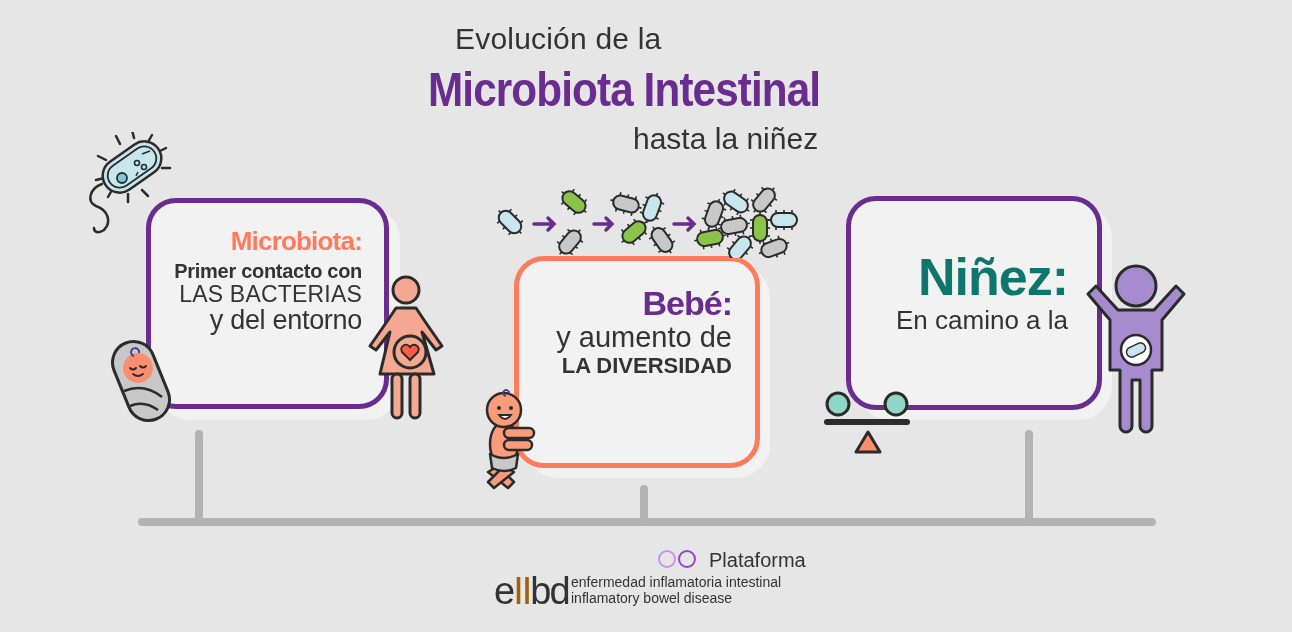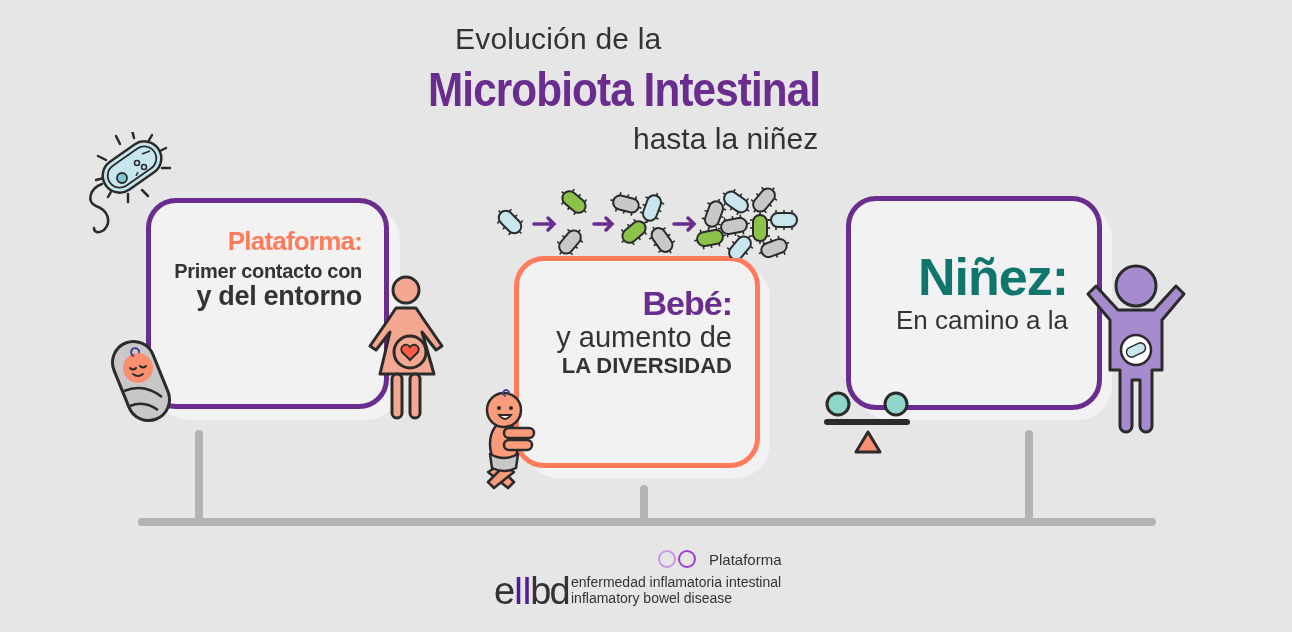--- a/index.html
+++ b/index.html
@@ -17,37 +17,37 @@
   .card { border-radius: 30px; background: #f2f2f2; box-sizing: border-box; }
   .card-1 { left: 146px; top: 198px; width: 243px; height: 211px; border: 5px solid #6a2c8f; }
   .card-2 { left: 514px; top: 256px; width: 246px; height: 212px; border: 5px solid #ff7b5c; }
   .card-3 { left: 846px; top: 196px; width: 256px; height: 214px; border: 5px solid #6a2c8f; }
 
   .card-text { text-align: right; line-height: 1.05; }
   .c1 { left: 160px; top: 228px; width: 202px; }
   .c1 .head { font-size: 26px; color: #ff7b5c; font-weight: 700; letter-spacing: -0.8px; }
   .c1 .l1 { font-size: 20px; font-weight: 700; color: #333; margin-top: 6px; letter-spacing: -0.3px;}
   .c1 .l2, .c1 .l3 { font-size: 23px; font-weight: 300; color: #333; letter-spacing: 0.2px; }
-  .c1 .l4 { font-size: 27px; font-weight: 700; color: #333; letter-spacing: -0.3px; }
+  .c1 .l4 { font-size: 27px; font-weight: 400; color: #333; letter-spacing: -0.3px; }
 
   .c2 { left: 520px; top: 286px; width: 212px; }
   .c2 .head { font-size: 34px; color: #6a2c8f; font-weight: 700; letter-spacing: -1px; }
   .c2 .l1 { font-size: 30px; color: #333; font-weight: 300; margin-top: 2px; }
   .c2 .l2 { font-size: 29px; color: #333; font-weight: 300; }
   .c2 .l3 { font-size: 22px; color: #333; font-weight: 700; margin-top: 2px; }
 
   .c3 { left: 852px; top: 250px; width: 216px; }
   .c3 .head { font-size: 52px; color: #0f766e; font-weight: 700; letter-spacing: -1px; }
   .c3 .l1 { font-size: 26px; color: #333; font-weight: 300; margin-top: 2px; }
   .c3 .l2 { font-size: 26px; color: #333; font-weight: 700; margin-top: 4px; letter-spacing: 0.4px; }
 
   .timeline { background: #b3b3b3; border-radius: 4px; }
-  .footer-plat { left: 657px; top: 549px; font-size: 15px; color: #333; display: flex; align-items: center; gap: 6px; }
+  .footer-plat { left: 657px; top: 549px; font-size: 20px; color: #333; display: flex; gap: 6px; }
   .footer-logo { left: 494px; top: 572px; font-size: 38px; color: #333; letter-spacing: -2px; font-weight: 300; line-height: 1; }
-  .footer-logo .ii { color: #4c1d95; }
+  .footer-logo .ii { color: #a16207; }
   .footer-sub { left: 571px; top: 574px; font-size: 14px; color: #333; line-height: 1.15; }
 </style>
 </head>
 <body>
 
 <div class="abs title-1">Evolución de la</div>
 <div class="abs title-2">Microbiota Intestinal</div>
 <div class="abs title-3">hasta la niñez</div>
 
 <div class="abs timeline" style="left:138px; top:518px; width:1018px; height:8px;"></div>
@@ -57,22 +57,23 @@
 
 <div class="abs card-shadow" style="left:156px; top:206px; width:244px; height:214px;"></div>
 <div class="abs card-shadow" style="left:524px; top:264px; width:246px; height:214px;"></div>
 <div class="abs card-shadow" style="left:856px; top:204px; width:256px; height:216px;"></div>
 
 <div class="abs card card-1"></div>
 <div class="abs card card-2"></div>
 <div class="abs card card-3"></div>
 
 <div class="abs card-text c1">
-  <div class="head">Plataforma:</div>
+  <div class="head">Microbiota:</div>
   <div class="l1">Primer contacto con</div>
+  <div class="l2">LAS BACTERIAS</div>
   <div class="l4">y del entorno</div>
 </div>
 
 <div class="abs card-text c2">
   <div class="head">Bebé:</div>
   <div class="l2">y aumento de</div>
   <div class="l3">LA DIVERSIDAD</div>
 </div>
 
 <div class="abs card-text c3">

